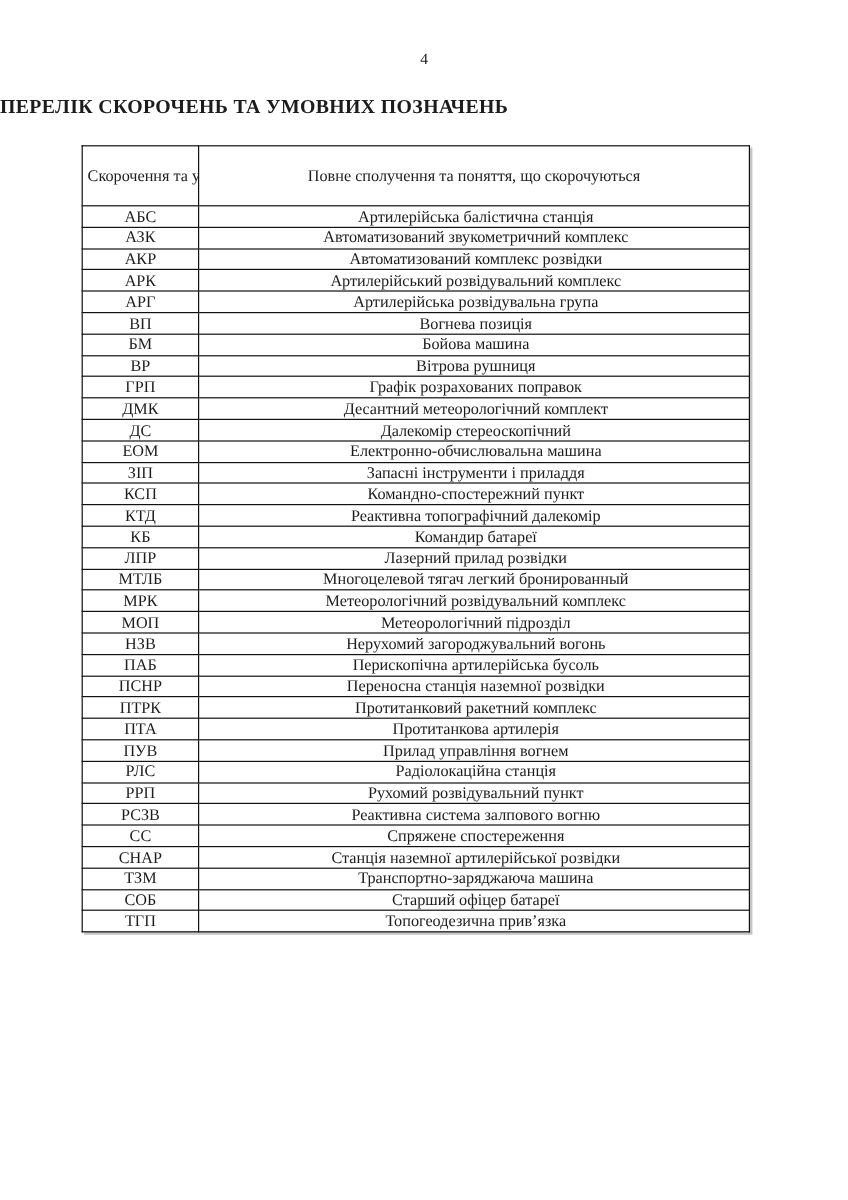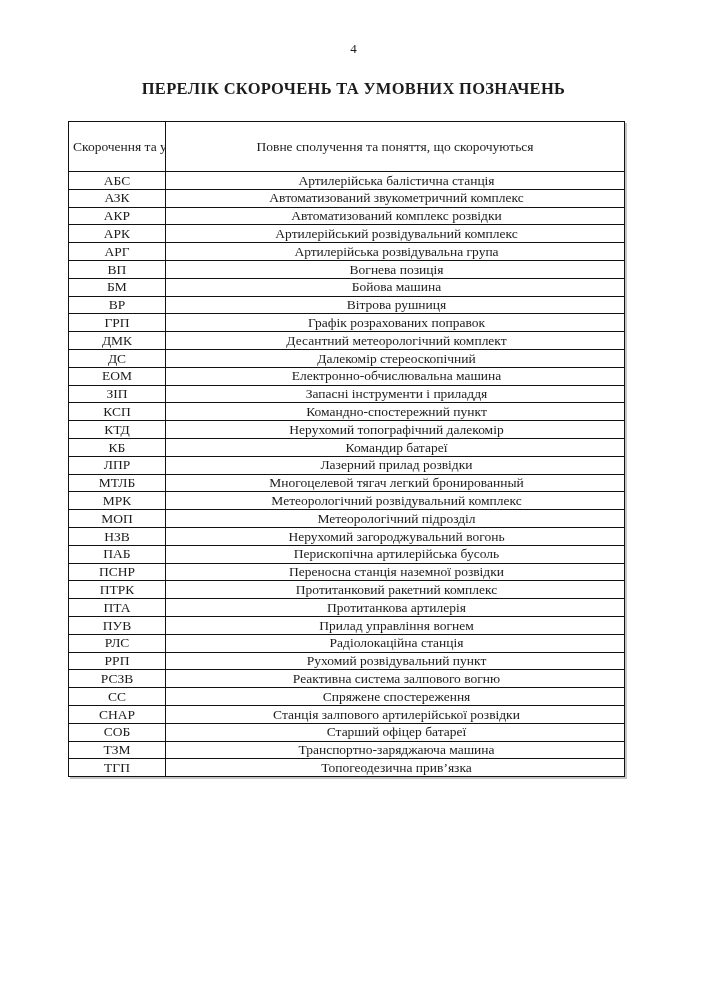--- a/index.html
+++ b/index.html
@@ -14,21 +14,20 @@
     overflow: hidden;
   }
   .page-number {
     padding-top: 41px;
     text-align: center;
     font-size: 13px;
     line-height: 15px;
   }
   .doc-title {
     margin-top: 23px;
-    text-align: center;
     font-size: 16.5px;
     font-weight: bold;
     letter-spacing: 0.3px;
     line-height: 19px;
   }
   table.doc-table {
     margin: 23px 0 0 68px;
     width: 557px;
     border-collapse: collapse;
     table-layout: fixed;
@@ -116,21 +115,21 @@
         <tr>
           <td class="abbr">ЗІП</td>
           <td class="full">Запасні інструменти і приладдя</td>
         </tr>
         <tr>
           <td class="abbr">КСП</td>
           <td class="full">Командно-спостережний пункт</td>
         </tr>
         <tr>
           <td class="abbr">КТД</td>
-          <td class="full">Нерухомий топографічний далекомір</td>
+          <td class="full">Реактивна топографічний далекомір</td>
         </tr>
         <tr>
           <td class="abbr">КБ</td>
           <td class="full">Командир батареї</td>
         </tr>
         <tr>
           <td class="abbr">ЛПР</td>
           <td class="full">Лазерний прилад розвідки</td>
         </tr>
         <tr>
@@ -180,29 +179,29 @@
         <tr>
           <td class="abbr">РСЗВ</td>
           <td class="full">Реактивна система залпового вогню</td>
         </tr>
         <tr>
           <td class="abbr">СС</td>
           <td class="full">Спряжене спостереження</td>
         </tr>
         <tr>
           <td class="abbr">СНАР</td>
-          <td class="full">Станція залпового артилерійської розвідки</td>
+          <td class="full">Станція наземної артилерійської розвідки</td>
+        </tr>
+        <tr>
+          <td class="abbr">ТЗМ</td>
+          <td class="full">Транспортно-заряджаюча машина</td>
         </tr>
         <tr>
           <td class="abbr">СОБ</td>
           <td class="full">Старший офіцер батареї</td>
-        </tr>
-        <tr>
-          <td class="abbr">ТЗМ</td>
-          <td class="full">Транспортно-заряджаюча машина</td>
         </tr>
         <tr>
           <td class="abbr">ТГП</td>
           <td class="full">Топогеодезична прив’язка</td>
         </tr>
       </tbody>
   </table>
 </div>
 
 </body></html>

